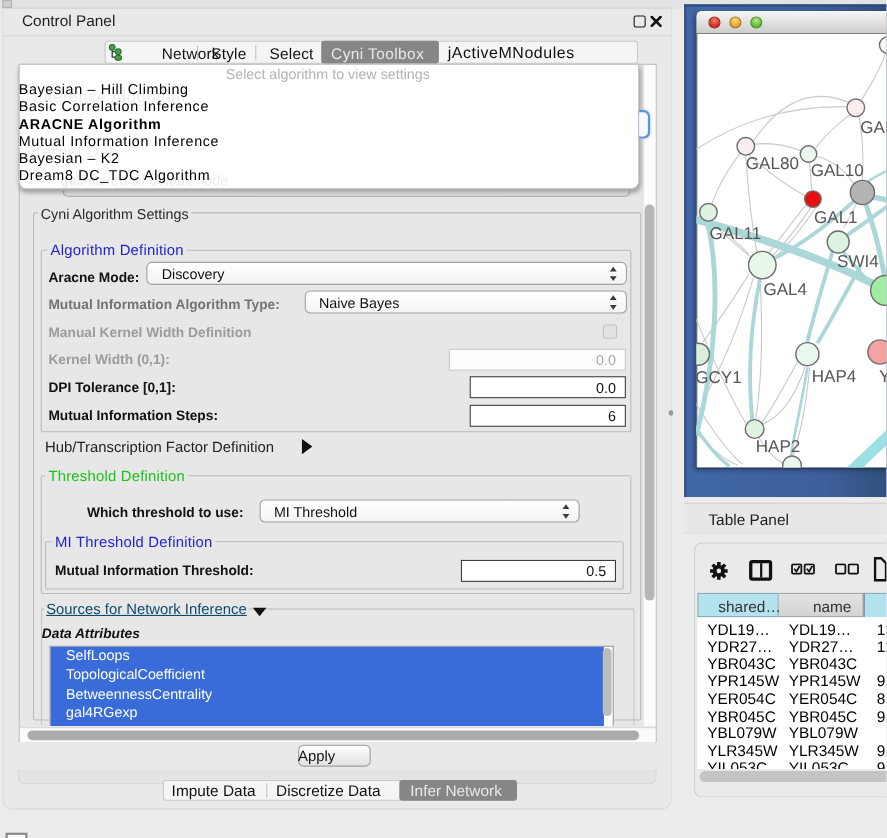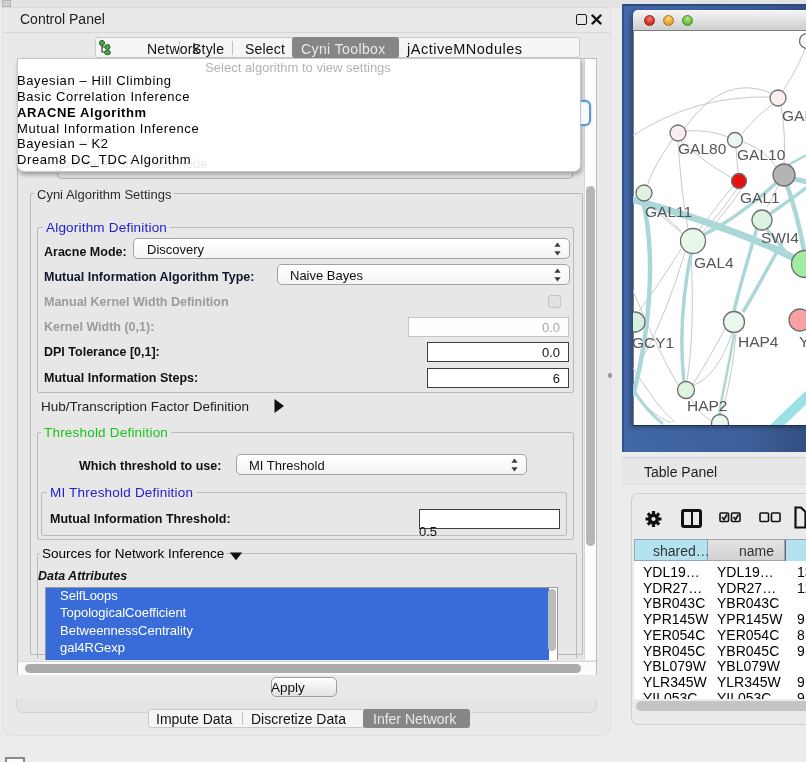--- a/index.html
+++ b/index.html
@@ -56,21 +56,21 @@
 <div class="abs" style="left:43px;top:220px;background:#e7e7e7;padding:0 3px;font-size:13.5px;letter-spacing:0.2px;color:#2222cc;">Algorithm Definition</div>
 
 <div class="abs b" style="left:44px;top:245px;font-size:12.5px;color:#111;">Aracne Mode:</div>
 <div class="abs combo" style="left:133px;top:238px;width:437px;height:21px;background:linear-gradient(#ffffff,#f4f4f4);border:1px solid #a3a3a3;border-radius:5px;"></div>
 <div class="abs" style="left:147px;top:242px;font-size:13px;color:#111;">Discovery</div>
 <svg class="abs" style="left:554px;top:242px;" width="7" height="14" viewBox="0 0 7 14">
     <path d="M3.5 0.5 L6.6 4.8 L0.4 4.8 Z" fill="#3a3a3a"></path>
     <path d="M3.5 13.5 L0.4 9.2 L6.6 9.2 Z" fill="#3a3a3a"></path>
   </svg>
 
-<div class="abs b" style="left:44px;top:270px;font-size:12.5px;color:#0f172a;">Mutual Information Algorithm Type:</div>
+<div class="abs b" style="left:44px;top:270px;font-size:12.5px;color:#737373;">Mutual Information Algorithm Type:</div>
 <div class="abs combo" style="left:277px;top:264px;width:293px;height:21px;background:linear-gradient(#ffffff,#f4f4f4);border:1px solid #a3a3a3;border-radius:5px;"></div>
 <div class="abs" style="left:290px;top:268px;font-size:13px;color:#111;">Naive Bayes</div>
 <svg class="abs" style="left:554px;top:268px;" width="7" height="14" viewBox="0 0 7 14">
     <path d="M3.5 0.5 L6.6 4.8 L0.4 4.8 Z" fill="#3a3a3a"></path>
     <path d="M3.5 13.5 L0.4 9.2 L6.6 9.2 Z" fill="#3a3a3a"></path>
   </svg>
 
 <div class="abs b" style="left:44px;top:295px;font-size:12.5px;color:#9b9b9b;">Manual Kernel Width Definition</div>
 <div class="abs" style="left:548px;top:295px;width:13px;height:13px;background:#e2e2e2;border:1px solid #c2c2c2;border-radius:3px;"></div>
 
@@ -100,24 +100,24 @@
 <svg class="abs" style="left:511px;top:458px;" width="7" height="14" viewBox="0 0 7 14">
     <path d="M3.5 0.5 L6.6 4.8 L0.4 4.8 Z" fill="#3a3a3a"></path>
     <path d="M3.5 13.5 L0.4 9.2 L6.6 9.2 Z" fill="#3a3a3a"></path>
   </svg>
 
 <div class="abs" style="left:41px;top:492px;width:526px;height:44px;border:1px solid #bbb;border-radius:2px;"></div>
 <div class="abs" style="left:47px;top:485px;background:#e7e7e7;padding:0 3px;font-size:13.5px;letter-spacing:0.2px;color:#2222cc;">MI Threshold Definition</div>
 
 <div class="abs b" style="left:50px;top:512px;font-size:12.5px;color:#111;">Mutual Information Threshold:</div>
 <div class="abs" style="left:419px;top:509px;width:141px;height:20px;background:#fff;border:1.5px solid #3e3e3e;"></div>
-<div class="abs" style="left:419px;top:524px;width:132px;text-align:left;font-size:13px;color:#111;">0.5</div>
+<div class="abs" style="left:419px;top:512px;width:132px;text-align:right;font-size:13px;color:#111;">0.5</div>
 
 <div class="abs" style="left:37px;top:553px;width:540px;height:106px;border:1px solid #bbb;border-radius:2px;border-bottom:none;"></div>
-<div class="abs" style="left:40px;top:546px;background:#e7e7e7;padding:0 2px;font-size:13.5px;color:#000000;">Sources for Network Inference</div>
+<div class="abs" style="left:40px;top:546px;background:#e7e7e7;padding:0 2px;font-size:13.5px;color:#0c4a6e;text-decoration:underline;">Sources for Network Inference</div>
 <svg class="abs" style="left:229px;top:551px;" width="14" height="10" viewBox="0 0 14 10">
     <path d="M0.8 1.5 L13.2 1.5 L7 9.2 Z" fill="#111"></path>
   </svg>
 <div class="abs b" style="left:38px;top:569px;font-size:12.5px;color:#111;font-style:italic;">Data Attributes</div>
 
 <div class="abs" style="left:45px;top:587px;width:513px;height:73px;background:#fff;border:1px solid #999;border-bottom:none;"></div>
 <div class="abs" style="left:46px;top:588px;width:503px;height:72px;background:#3a6cd9;"></div>
 <div class="abs" style="left:60px;top:587px;font-size:13px;color:#fff;line-height:17.3px;">SelfLoops<br>TopologicalCoefficient<br>BetweennessCentrality<br>gal4RGexp</div>
 <div class="abs" style="left:548px;top:589px;width:8px;height:62px;background:#bcbcbc;border-radius:4px;"></div>
 

